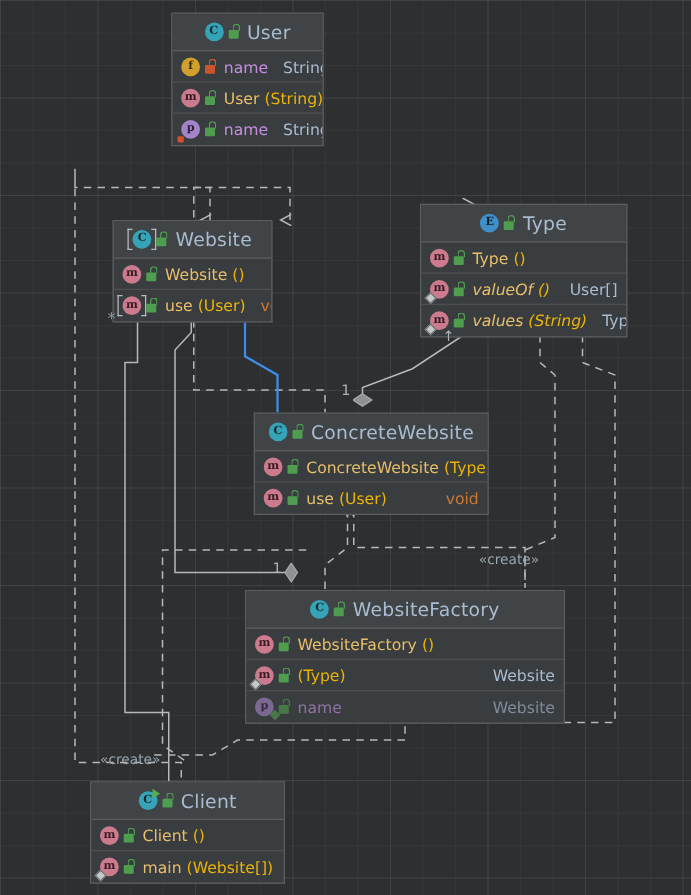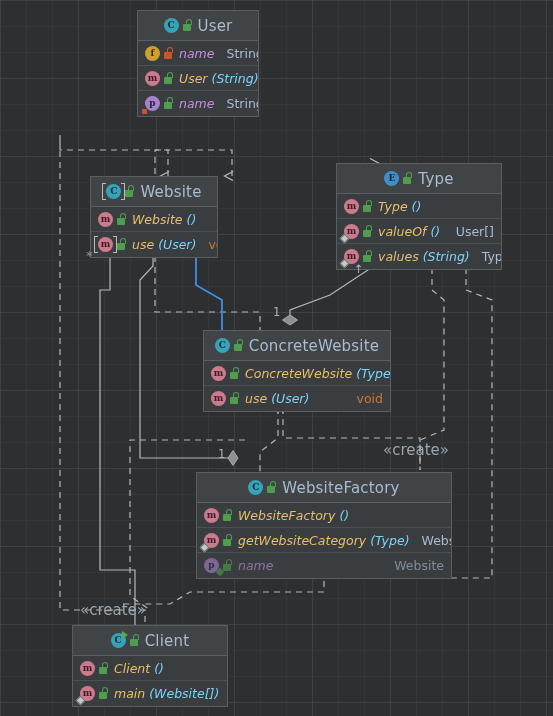--- a/index.html
+++ b/index.html
@@ -61,29 +61,29 @@
     height: 25px;
     display: flex;
     align-items: center;
     padding: 0 7px;
     gap: 4px;
     border-bottom: 1px solid #4d5052;
     box-sizing: border-box;
     white-space: nowrap;
   }
   .row:last-child { border-bottom: none; }
-  .row-name { font-size: 12.5px; font-style: italic; }
+  .row-name { font-size: 12.5px; }
   .row-type {
     margin-left: auto;
     font-size: 12.5px;
     color: #a9bcd0;
     padding-left: 8px;
   }
   .m-name { color: #e8bf6a; }
-  .m-args { color: #7dd3fc; }
+  .m-args { color: #eab308; }
   .f-name { color: #c58ee0; }
   .ret-void { color: #cc7832; }
   .italic { font-style: italic; }
   .dim { opacity: 0.62; }
 
   
   .ic {
     position: relative;
     width: 15px; height: 15px;
     flex: 0 0 15px;
@@ -165,21 +165,21 @@
     width: 8px; height: 7px;
     background: currentColor;
     border-radius: 1px;
   }
   .vis-public  { color: #4f9e4f; }
   .vis-private { color: #c9552d; }
 
   
   .elabel {
     position: absolute;
-    font-size: 15px;
+    font-size: 11px;
     color: #9aa7b0;
     white-space: nowrap;
   }
   .elabel.small { font-size: 11.5px; color: #aab4bd; }
   .elabel.star { font-size: 13px; color: #8d99a3; }
 </style>
 </head>
 <body>
 
 <div id="canvas">
@@ -353,21 +353,20 @@
     </div>
     <div class="row">
       <span class="ic ic-method">m</span>
       <span class="vis vis-public"></span>
       <span class="row-name m-name">WebsiteFactory</span>
       <span class="row-name m-args">()</span>
     </div>
     <div class="row">
       <span class="ic ic-method">m<i class="ic-static-badge"></i></span>
       <span class="vis vis-public"></span>
-      <span class="row-name m-name">getWebsiteCategory</span>
       <span class="row-name m-args">(Type)</span>
       <span class="row-type">Website</span>
     </div>
     <div class="row dim">
       <span class="ic ic-prop">p<i class="ic-final-badge"></i></span>
       <span class="vis vis-public"></span>
       <span class="row-name f-name">name</span>
       <span class="row-type">Website</span>
     </div>
   </div>

